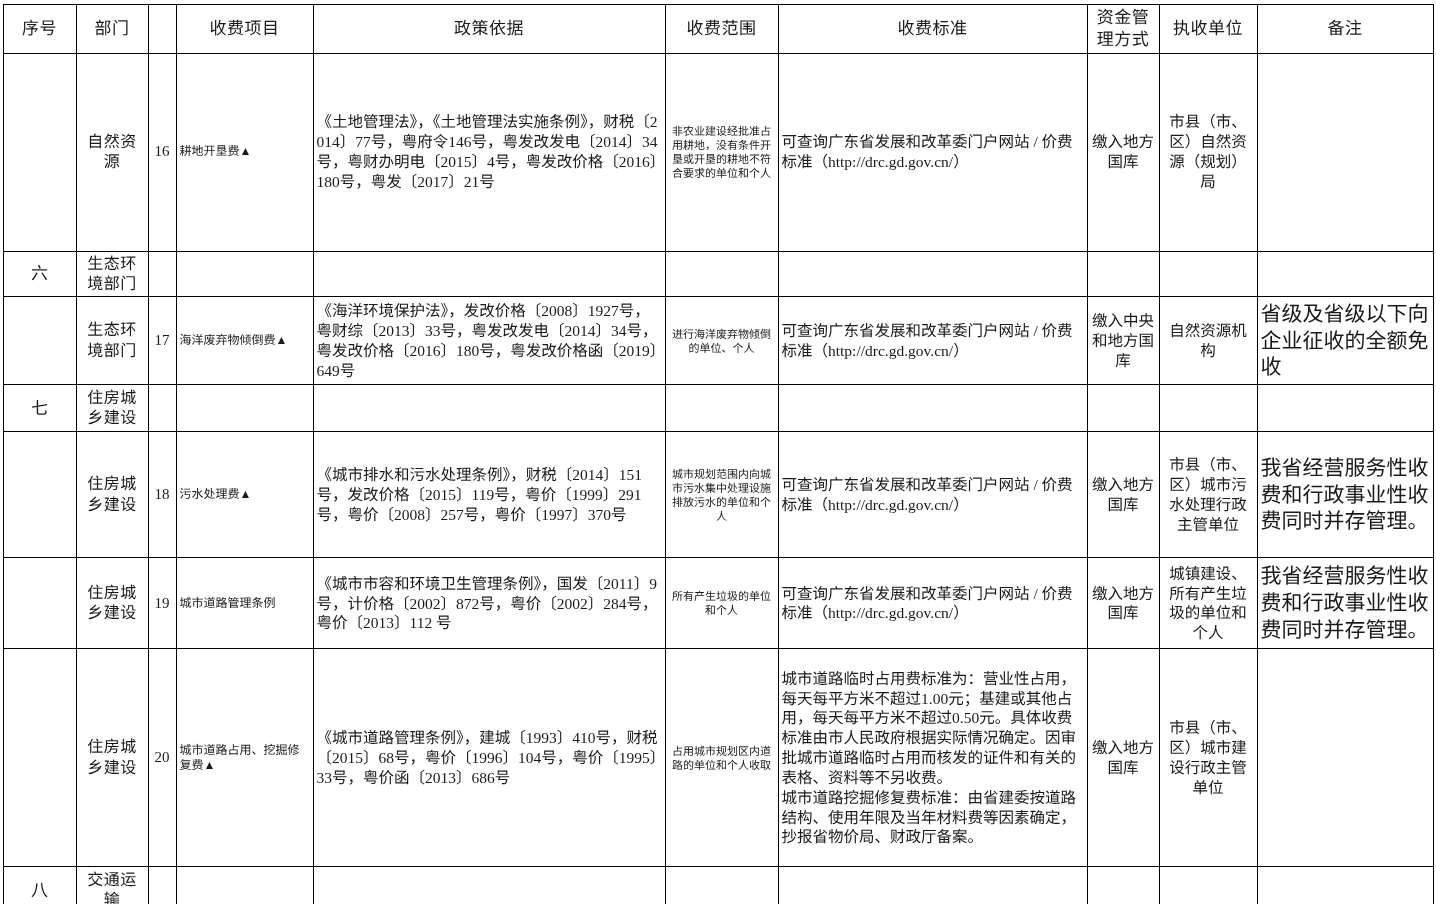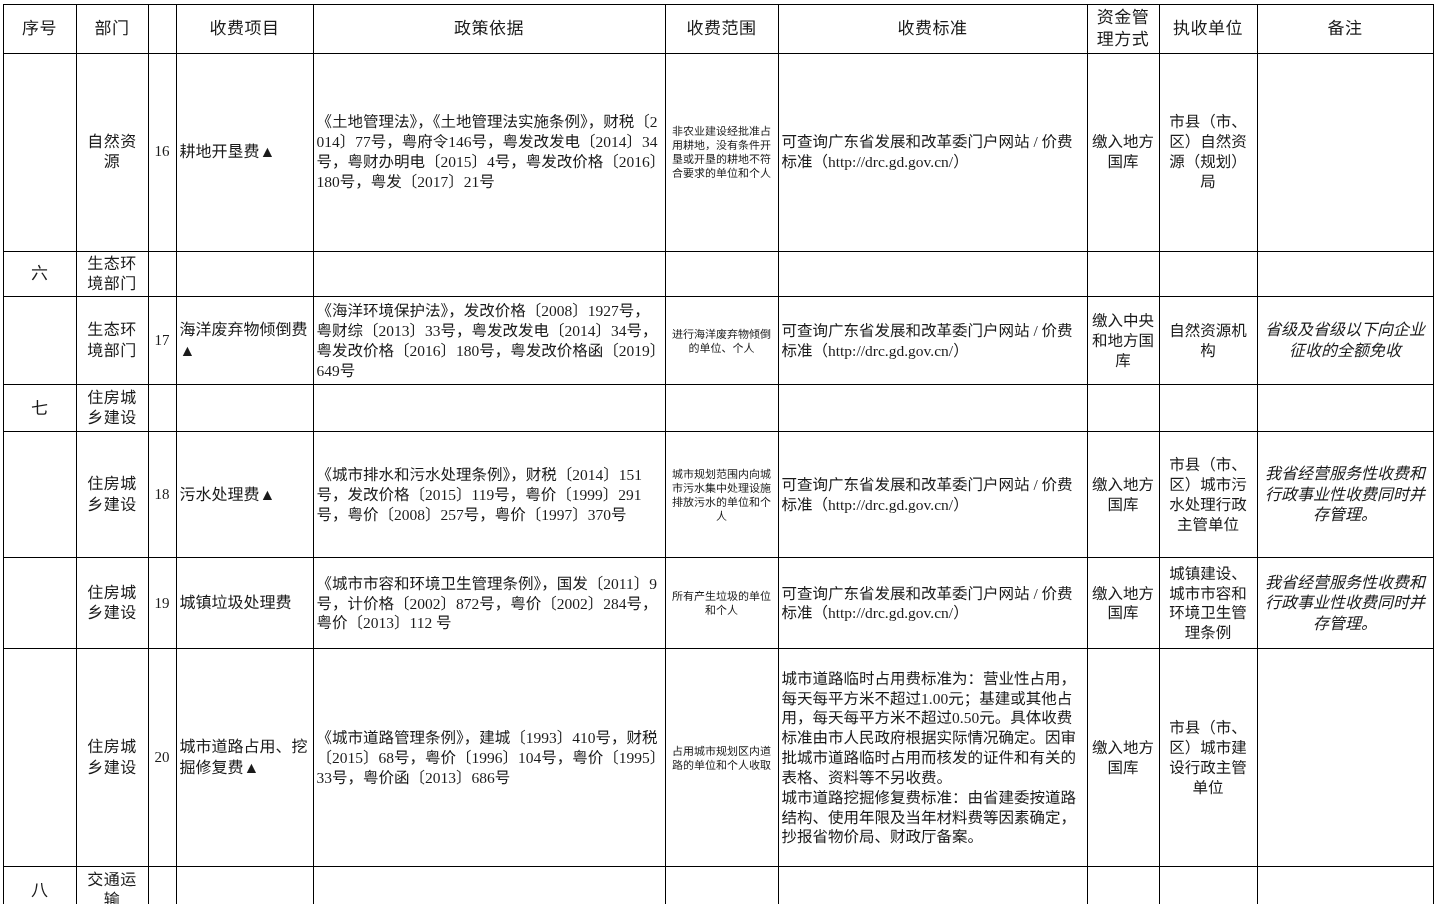--- a/index.html
+++ b/index.html
@@ -51,27 +51,27 @@
   col.c-policy   { width: 352px; }
   col.c-scope    { width: 113px; }
   col.c-standard { width: 309px; }
   col.c-fund     { width: 72px; }
   col.c-unit     { width: 98px; }
   col.c-remark   { width: 176px; }
 
   td.seq     { text-align: center; font-size: 17px; }
   td.dept    { text-align: center; font-size: 16px; letter-spacing: 0.5px; }
   td.num     { text-align: center; font-size: 15px; }
-  td.item    { text-align: left;  font-size: 16px; }
+  td.item    { text-align: left;  font-size: 12px; }
   td.policy  { text-align: left;  font-size: 15.5px; line-height: 1.5; }
   td.scope   { text-align: center; font-size: 11px; line-height: 1.42; }
   td.standard{ text-align: left;  font-size: 15.5px; line-height: 1.45; }
   td.fund    { text-align: center;  font-size: 15.5px; line-height: 1.42; }
   td.unit    { text-align: center;  font-size: 15.5px; line-height: 1.42; }
-  td.remark  { text-align: center;  font-size: 16px; line-height: 1.42; font-style: italic; }
+  td.remark  { text-align: left;  font-size: 21px; line-height: 1.42; }
 
   td.section-label { text-align: center; font-size: 17px; }
   td.section-dept  { text-align: center; font-size: 16px; letter-spacing: 0.5px; }
   .std-block { white-space: pre-line; }
   .empty { }
 </style>
 </head>
 <body>
 
 <div class="sheet">
@@ -160,26 +160,26 @@
           <td class="scope"><span>城市规划范围内向城市污水集中处理设施排放污水的单位和个人</span></td>
           <td class="standard"><span>可查询广东省发展和改革委门户网站 / 价费标准（http://drc.gd.gov.cn/）</span></td>
           <td class="fund"><span>缴入地方国库</span></td>
           <td class="unit"><span>市县（市、区）城市污水处理行政主管单位</span></td>
           <td class="remark"><span>我省经营服务性收费和行政事业性收费同时并存管理。</span></td>
         </tr>
         <tr style="height: 91px;">
           <td class="seq empty"></td>
           <td class="dept"><span>住房城乡建设</span></td>
           <td class="num"><span>19</span></td>
-          <td class="item"><span>城镇垃圾处理费</span></td>
+          <td class="item"><span>城市道路管理条例</span></td>
           <td class="policy"><span>《城市市容和环境卫生管理条例》，国发〔2011〕9号，计价格〔2002〕872号，粤价〔2002〕284号，粤价〔2013〕112 号</span></td>
           <td class="scope"><span>所有产生垃圾的单位和个人</span></td>
           <td class="standard"><span>可查询广东省发展和改革委门户网站 / 价费标准（http://drc.gd.gov.cn/）</span></td>
           <td class="fund"><span>缴入地方国库</span></td>
-          <td class="unit"><span>城镇建设、城市市容和环境卫生管理条例</span></td>
+          <td class="unit"><span>城镇建设、所有产生垃圾的单位和个人</span></td>
           <td class="remark"><span>我省经营服务性收费和行政事业性收费同时并存管理。</span></td>
         </tr>
         <tr style="height: 218px;">
           <td class="seq empty"></td>
           <td class="dept"><span>住房城乡建设</span></td>
           <td class="num"><span>20</span></td>
           <td class="item"><span>城市道路占用、挖掘修复费▲</span></td>
           <td class="policy"><span>《城市道路管理条例》，建城〔1993〕410号，财税〔2015〕68号，粤价〔1996〕104号，粤价〔1995〕33号，粤价函〔2013〕686号</span></td>
           <td class="scope"><span>占用城市规划区内道路的单位和个人收取</span></td>
           <td class="standard"><span class="std-block">城市道路临时占用费标准为：营业性占用，每天每平方米不超过1.00元；基建或其他占用，每天每平方米不超过0.50元。具体收费标准由市人民政府根据实际情况确定。因审批城市道路临时占用而核发的证件和有关的表格、资料等不另收费。

